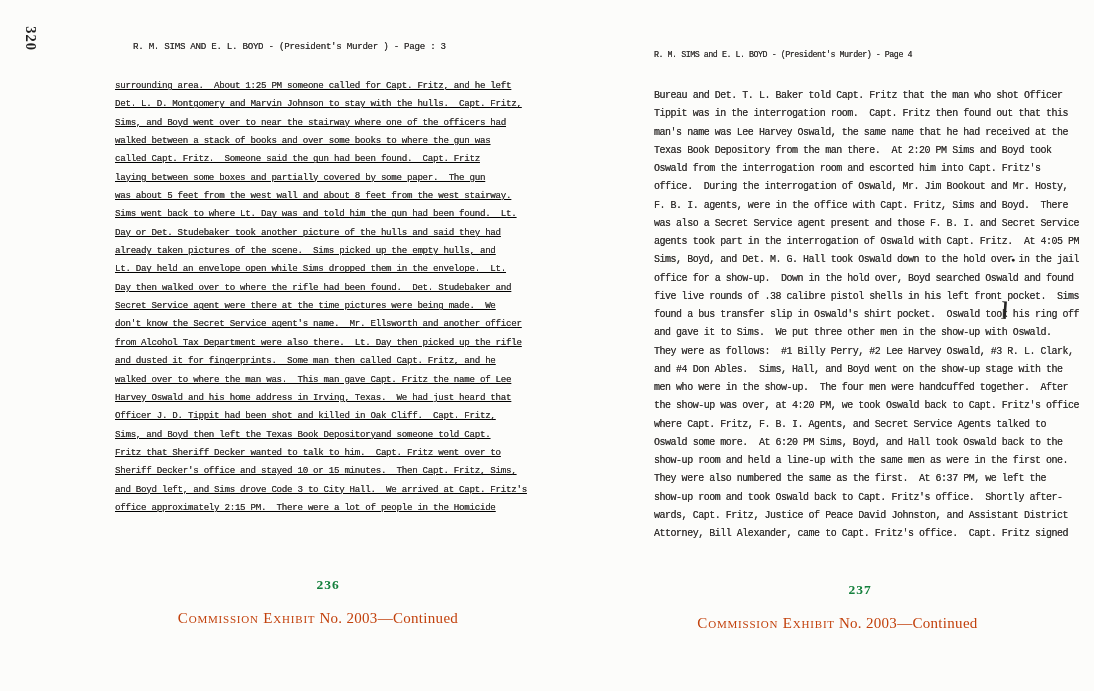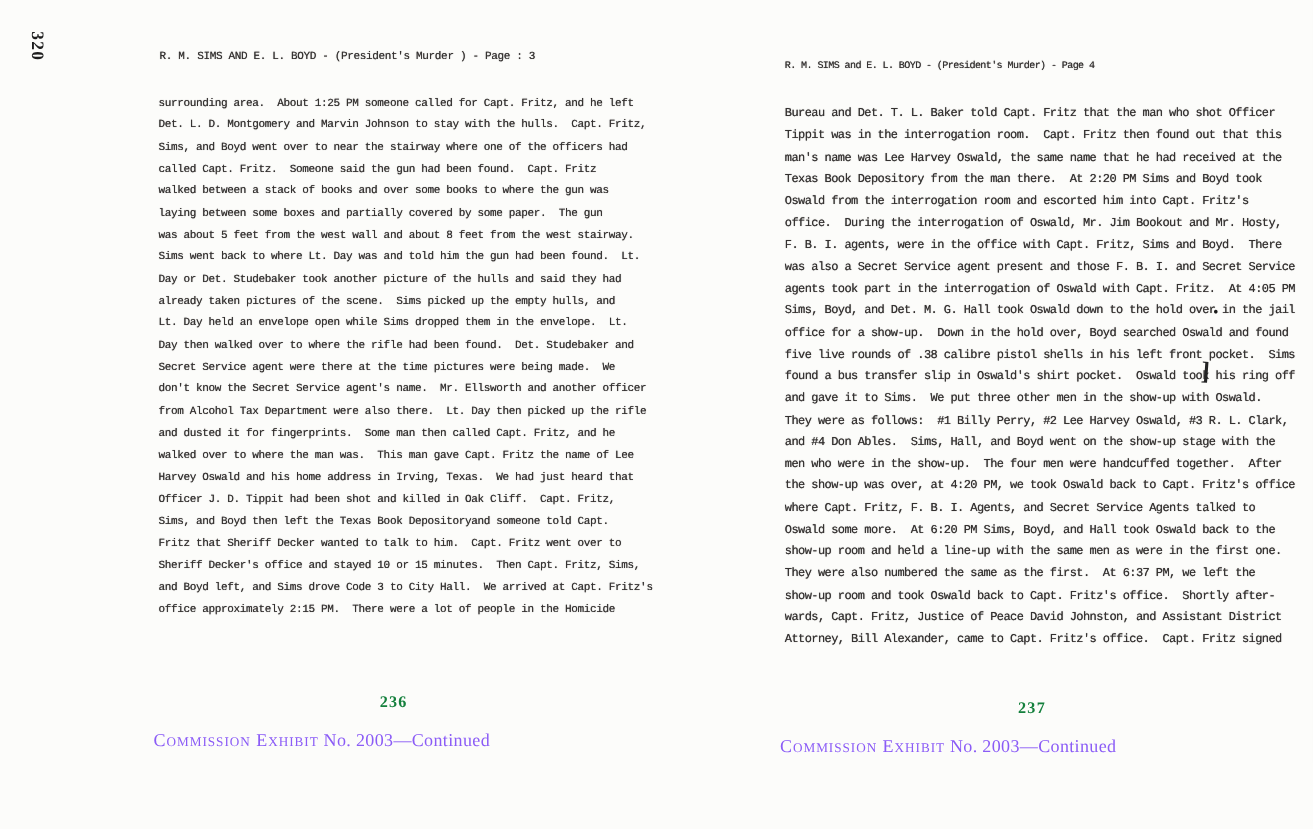--- a/index.html
+++ b/index.html
@@ -31,21 +31,21 @@
     font-family: "Liberation Mono", "DejaVu Sans Mono", monospace;
     color: #343130;
     white-space: pre;
     text-shadow: 0 0 0.6px rgba(52,49,48,0.85);
   }
   .page-left-header {
     position: absolute; left: 133px; top: 41px;
     font-size: 9.2px; letter-spacing: -0.3px;
   }
   .page-left-body {
-    position: absolute; left: 132px; top: 77px; width: 420px;
+    position: absolute; left: 115px; top: 77px; width: 420px; text-decoration: underline;
   }
   .page-left-body .typeline {
     font-size: 9.2px; letter-spacing: -0.3px;
     height: 18.35px; line-height: 18.35px;
   }
   .page-right-header {
     position: absolute; left: 654px; top: 50px;
     font-size: 8.4px; letter-spacing: -0.5px;
   }
   .page-right-body {
@@ -64,22 +64,22 @@
     color: #15803d;
     text-align: center;
     letter-spacing: 1px;
   }
   .folio-left  { left: 133px; top: 577px; width: 390px; }
   .folio-right { left: 665px; top: 582px; width: 390px; }
   .caption {
     position: absolute;
     font-family: "Liberation Serif", serif;
     font-size: 15px;
-    color: #8b5cf6;
-    text-align: left;
+    color: #c2410c;
+    text-align: center;
     letter-spacing: 0.3px;
   }
   .caption-left  { left: 128px; top: 610px; width: 380px; }
   .caption-right { left: 650px; top: 615px; width: 375px; }
   .caption .sc { font-variant: small-caps; letter-spacing: 0.8px; }
   
   .dot-mark {
     position: absolute; left: 1011px; top: 257px;
     font-size: 7px; color: #1c1c1c; line-height: 7px;
   }
@@ -96,22 +96,22 @@
 <div class="scan">
 
   <div class="margin-number">320</div>
 
   <div class="typeheader page-left-header">R. M. SIMS AND E. L. BOYD - (President's Murder ) - Page : 3</div>
 
   <div class="page-left-body">
       <div class="typeline">surrounding area.  About 1:25 PM someone called for Capt. Fritz, and he left</div>
       <div class="typeline">Det. L. D. Montgomery and Marvin Johnson to stay with the hulls.  Capt. Fritz,</div>
       <div class="typeline">Sims, and Boyd went over to near the stairway where one of the officers had</div>
+      <div class="typeline">walked between a stack of books and over some books to where the gun was</div>
       <div class="typeline">called Capt. Fritz.  Someone said the gun had been found.  Capt. Fritz</div>
-      <div class="typeline">walked between a stack of books and over some books to where the gun was</div>
       <div class="typeline">laying between some boxes and partially covered by some paper.  The gun</div>
       <div class="typeline">was about 5 feet from the west wall and about 8 feet from the west stairway.</div>
       <div class="typeline">Sims went back to where Lt. Day was and told him the gun had been found.  Lt.</div>
       <div class="typeline">Day or Det. Studebaker took another picture of the hulls and said they had</div>
       <div class="typeline">already taken pictures of the scene.  Sims picked up the empty hulls, and</div>
       <div class="typeline">Lt. Day held an envelope open while Sims dropped them in the envelope.  Lt.</div>
       <div class="typeline">Day then walked over to where the rifle had been found.  Det. Studebaker and</div>
       <div class="typeline">Secret Service agent were there at the time pictures were being made.  We</div>
       <div class="typeline">don't know the Secret Service agent's name.  Mr. Ellsworth and another officer</div>
       <div class="typeline">from Alcohol Tax Department were also there.  Lt. Day then picked up the rifle</div>

